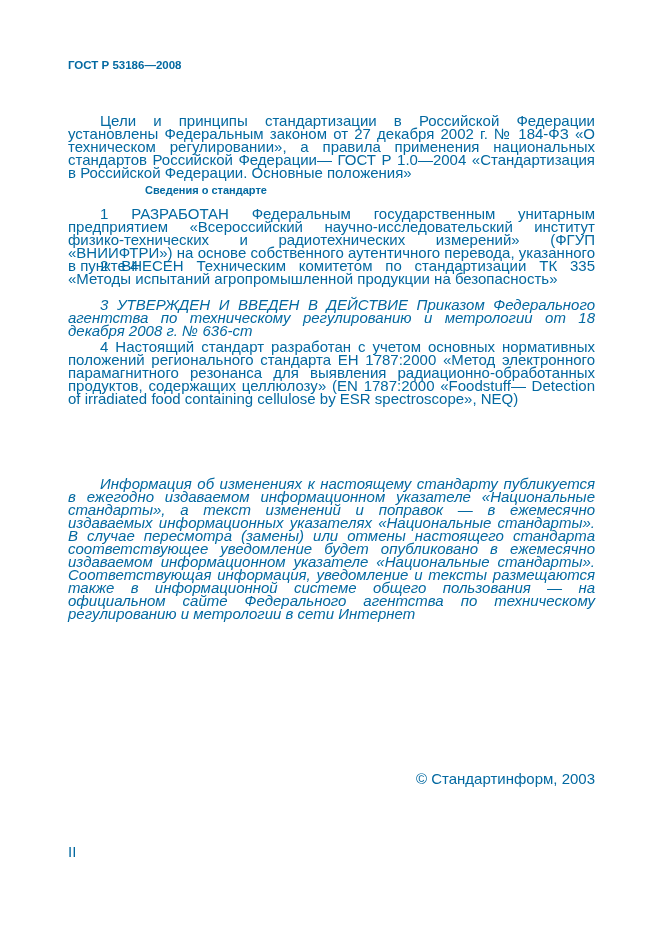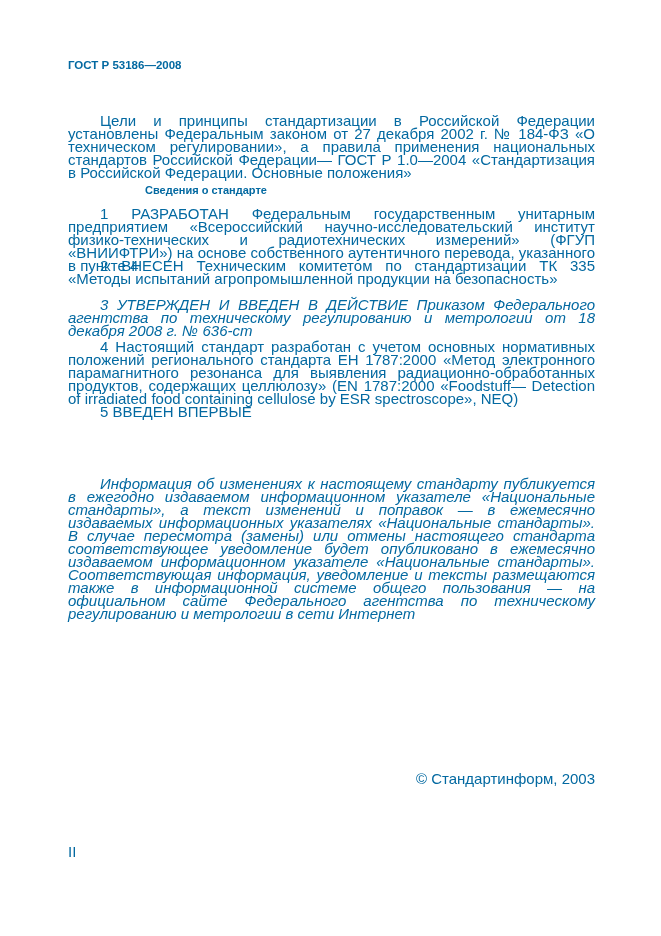--- a/index.html
+++ b/index.html
@@ -83,21 +83,20 @@
   <div class="block section-heading">Сведения о стандарте</div>
 
   <div class="block body-text item-1">1 РАЗРАБОТАН Федеральным государственным унитарным предприятием «Всероссийский научно-исследовательский институт физико-технических и радиотехнических измерений» (ФГУП «ВНИИФТРИ») на основе собственного аутентичного перевода, указанного в пункте 4</div>
 
   <div class="block body-text item-2">2 ВНЕСЕН Техническим комитетом по стандартизации ТК 335 «Методы испытаний агропромышленной продукции на безопасность»</div>
 
   <div class="block body-text item-3">3 УТВЕРЖДЕН И ВВЕДЕН В ДЕЙСТВИЕ Приказом Федерального агентства по техническому регулированию и метрологии от 18 декабря 2008 г. № 636-ст</div>
 
   <div class="block body-text item-4">4 Настоящий стандарт разработан с учетом основных нормативных положений регионального стандарта ЕН 1787:2000 «Метод электронного парамагнитного резонанса для выявления радиационно-обработанных продуктов, содержащих целлюлозу» (EN 1787:2000 «Foodstuff— Detection of irradiated food containing cellulose by ESR spectroscope», NEQ)</div>
 
-  <div class="block body-text item-5">5 ВВЕДЕН ВПЕРВЫЕ</div>
 
   <div class="block body-text note">Информация об изменениях к настоящему стандарту публикуется в ежегодно издаваемом информационном указателе «Национальные стандарты», а текст изменений и поправок — в ежемесячно издаваемых информационных указателях «Национальные стандарты». В случае пересмотра (замены) или отмены настоящего стандарта соответствующее уведомление будет опубликовано в ежемесячно издаваемом информационном указателе «Национальные стандарты». Соответствующая информация, уведомление и тексты размещаются также в информационной системе общего пользования — на официальном сайте Федерального агентства по техническому регулированию и метрологии в сети Интернет</div>
 
   <div class="block copyright">© Стандартинформ, 2003</div>
 
 
   <div class="block page-number">II</div>
 
 </div>
 

